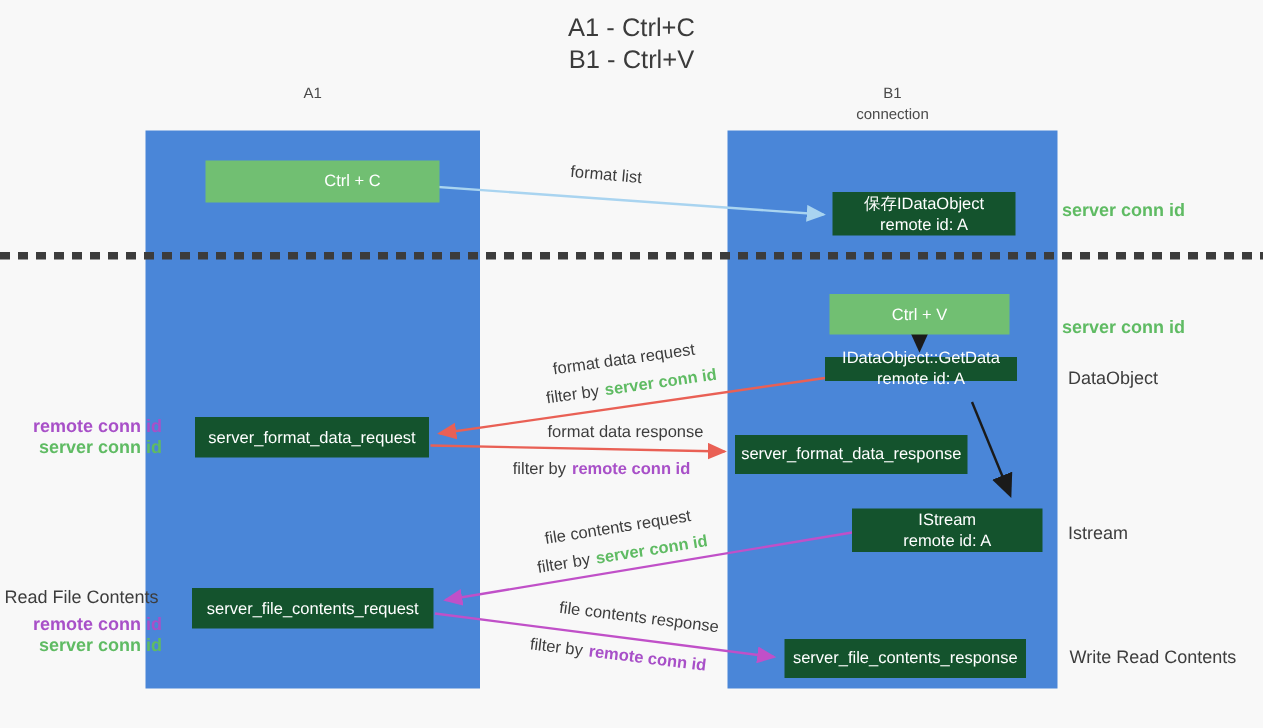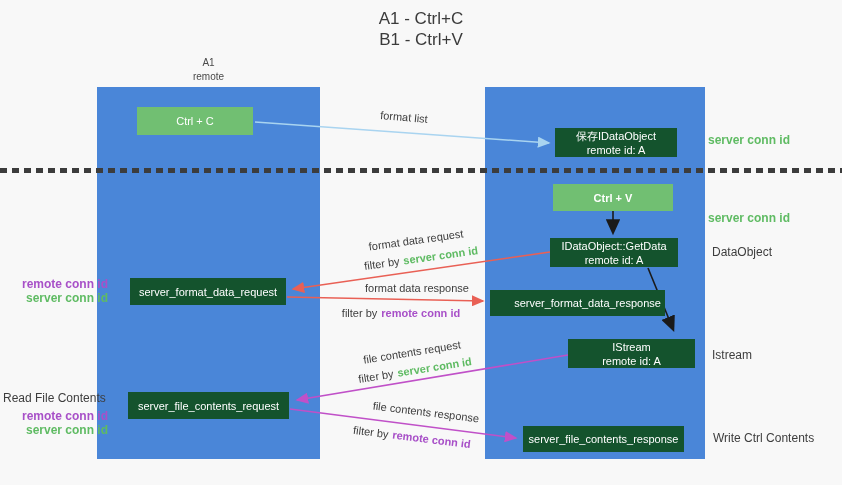--- a/index.html
+++ b/index.html
@@ -44,21 +44,24 @@
 
 <div id="canvas">
 
   <div class="title">
     <span class="tl">A1 - Ctrl+C</span>
     <span class="tl">B1 - Ctrl+V</span>
   </div>
 
   <div class="lane-header" style="left:97px;top:56px;width:223px;">
     <div>A1</div>
-    <div>remote</div>
+  </div>
+  <div class="lane-header" style="left:485px;top:56px;width:220px;">
+    <div>B1</div>
+    <div>connection</div>
   </div>
 
   <div class="lane" style="left:97px;top:87px;width:223px;height:372px;"></div>
   <div class="lane" style="left:485px;top:87px;width:220px;height:372px;"></div>
 
   <div class="dotted-line"></div>
 
   <svg class="arrows" width="842" height="485">
     <defs>
       <marker id="m-blue" markerWidth="9" markerHeight="7" refX="7" refY="3.5" orient="auto">
@@ -76,37 +79,37 @@
     </defs>
     <line x1="255" y1="122" x2="549" y2="143" stroke="#a9d4f0" stroke-width="1.6" marker-end="url(#m-blue)"></line>
     <line x1="613" y1="208" x2="613" y2="232" stroke="#1a1a1a" stroke-width="1.6" marker-end="url(#m-black)"></line>
     <line x1="550" y1="252" x2="293" y2="289" stroke="#e96055" stroke-width="1.6" marker-end="url(#m-red)"></line>
     <line x1="287" y1="297" x2="483" y2="301" stroke="#e96055" stroke-width="1.6" marker-end="url(#m-red)"></line>
     <line x1="648" y1="268" x2="673" y2="329" stroke="#1a1a1a" stroke-width="1.6" marker-end="url(#m-black)"></line>
     <line x1="568" y1="355" x2="297" y2="400" stroke="#c050c8" stroke-width="1.6" marker-end="url(#m-purple)"></line>
     <line x1="290" y1="409" x2="516" y2="438" stroke="#c050c8" stroke-width="1.6" marker-end="url(#m-purple)"></line>
   </svg>
 
-  <div class="keybtn" style="left:137px;top:107px;width:116px;height:28px;">
+  <div class="keybtn" style="left:137px;top:107px;width:116px;height:28px;padding-left:40px;">
     <span>Ctrl + C</span>
   </div>
-  <div class="keybtn" style="left:553px;top:184px;width:120px;height:27px;font-weight:bold;">
+  <div class="keybtn" style="left:553px;top:196px;width:120px;height:27px;">
     <span>Ctrl + V</span>
   </div>
 
   <div class="obox" style="left:555px;top:128px;width:122px;height:29px;">
     <span>保存IDataObject</span>
     <span>remote id: A</span>
   </div>
-  <div class="obox" style="left:550px;top:238px;width:128px;height:29px;">
+  <div class="obox" style="left:550px;top:238px;width:128px;height:16px;">
     <span>IDataObject::GetData</span>
     <span>remote id: A</span>
   </div>
   <div class="obox" style="left:130px;top:278px;width:156px;height:27px;">server_format_data_request</div>
-  <div class="obox" style="left:490px;top:290px;width:155px;height:26px;padding-left:20px;">server_format_data_response</div>
+  <div class="obox" style="left:490px;top:290px;width:155px;height:26px;">server_format_data_response</div>
   <div class="obox" style="left:568px;top:339px;width:127px;height:29px;">
     <span>IStream</span>
     <span>remote id: A</span>
   </div>
   <div class="obox" style="left:523px;top:426px;width:161px;height:26px;">server_file_contents_response</div>
   <div class="obox" style="left:128px;top:392px;width:161px;height:27px;">server_file_contents_request</div>
 
   <div class="albl rot-pos5" style="left:404px;top:117px;">format list</div>
 
   <div class="albl rot-neg8" style="left:416px;top:240px;">format data request</div>
@@ -126,21 +129,21 @@
 
   <div class="albl rot-pos7" style="left:426px;top:412px;">file contents response</div>
   <div class="albl rot-pos7" style="left:412px;top:437px;">
     <span class="fb">filter by</span><span class="purple">remote conn id</span>
   </div>
 
   <div class="side-green" style="left:708px;top:133px;">server conn id</div>
   <div class="side-green" style="left:708px;top:211px;">server conn id</div>
   <div class="side-dark" style="left:712px;top:245px;">DataObject</div>
   <div class="side-dark" style="left:712px;top:348px;">Istream</div>
-  <div class="side-dark" style="left:713px;top:431px;">Write Ctrl Contents</div>
+  <div class="side-dark" style="left:713px;top:431px;">Write Read Contents</div>
 
   <div class="conn-pair" style="left:8px;top:277px;">
     <span class="remote">remote conn id</span>
     <span class="server">server conn id</span>
   </div>
   <div class="side-dark" style="left:3px;top:391px;">Read File Contents</div>
   <div class="conn-pair" style="left:8px;top:409px;">
     <span class="remote">remote conn id</span>
     <span class="server">server conn id</span>
   </div>

